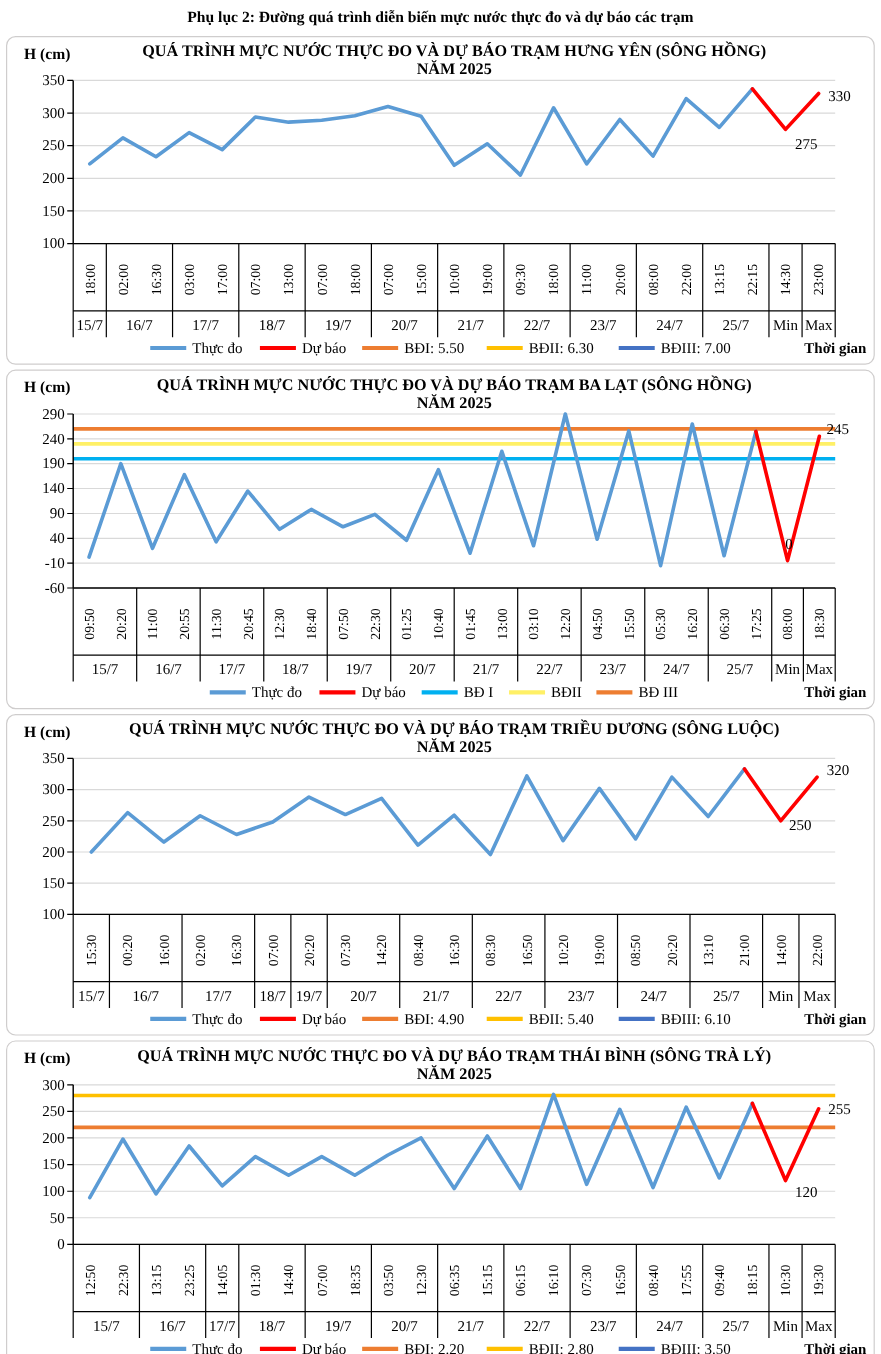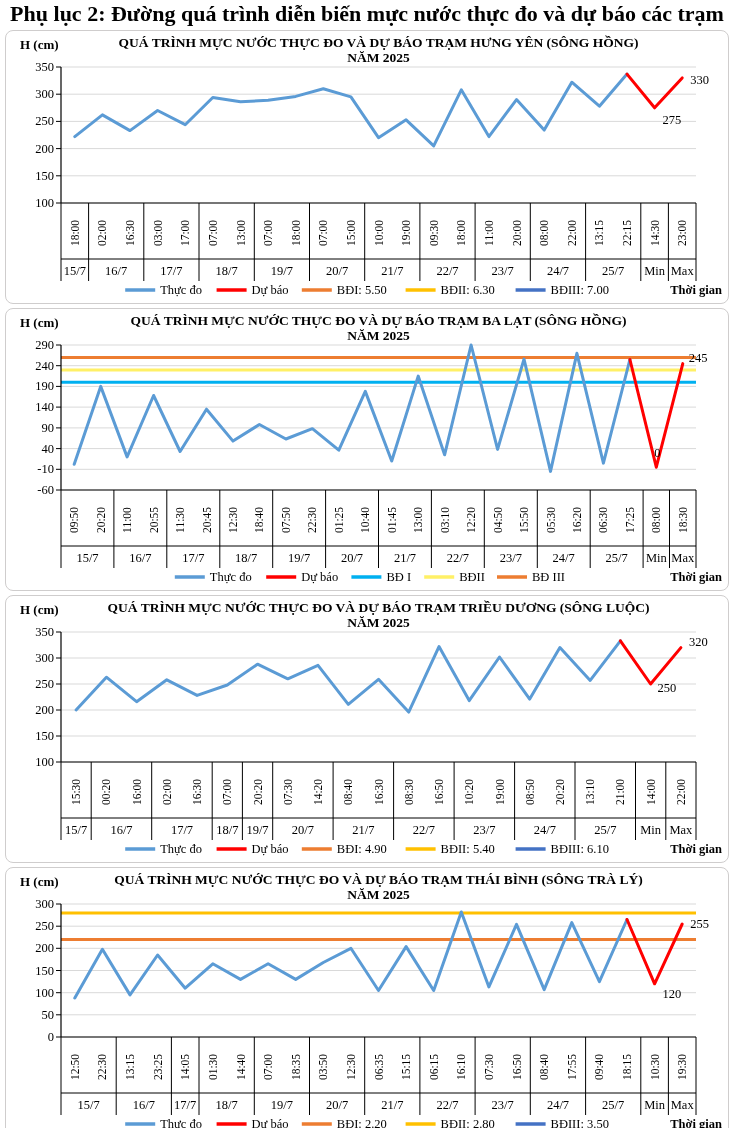--- a/index.html
+++ b/index.html
@@ -1,18 +1,18 @@
 <!DOCTYPE html>
 <html><head>
 <meta charset="utf-8">
 <style>
   html,body{margin:0;padding:0;background:#ffffff;width:734px;}
   body{font-family:"Liberation Serif","DejaVu Serif",serif;color:#000;}
   h1.page-title{
-    font-size:22px;line-height:26px;margin:1px 0 3px 0;text-align:center;
+    font-size:13px;line-height:26px;margin:1px 0 3px 0;text-align:center;
     font-weight:bold;letter-spacing:0;
   }
   .panel{
     margin:0 5px 4px 5px;border:1px solid #cfcdcd;border-radius:8px;
     overflow:hidden;background:#fff;
   }
   svg{display:block;}
   svg text{font-family:"Liberation Serif","DejaVu Serif",serif;}
 </style>
 </head>

